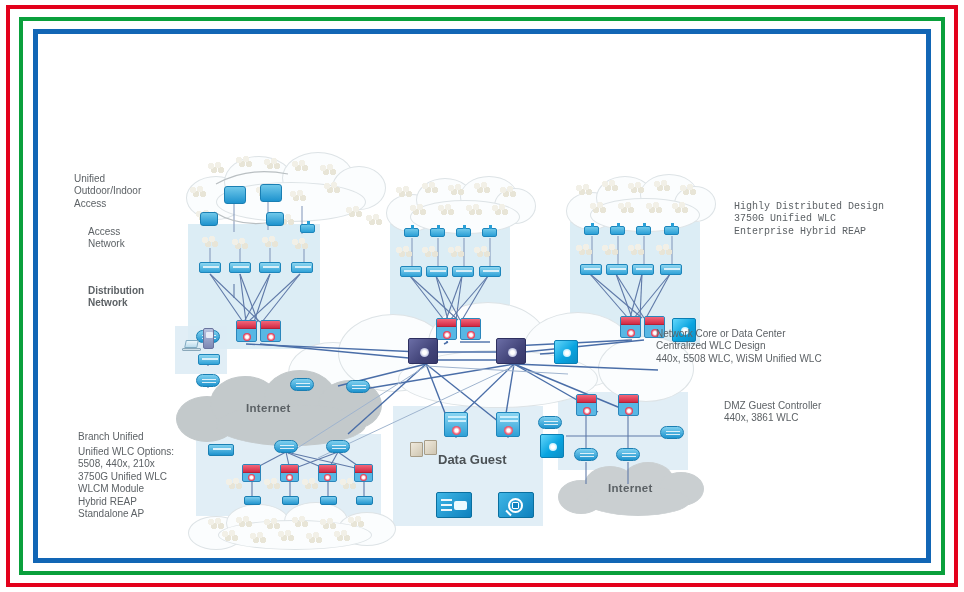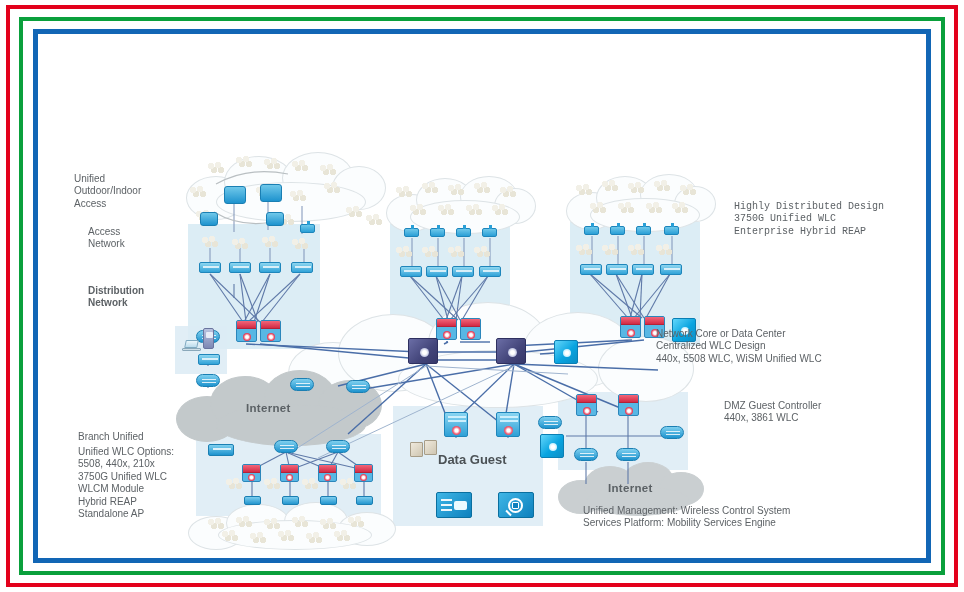--- a/index.html
+++ b/index.html
@@ -724,17 +724,15 @@
 Standalone AP</div>
 
     <div class="lbl" style="left:696px;top:167px;font-family:Liberation Mono, monospace;">Highly Distributed Design
 3750G Unified WLC
 Enterprise Hybrid REAP</div>
     <div class="lbl" style="left:618px;top:294px;">Network Core or Data Center
 Centralized WLC Design
 440x, 5508 WLC, WiSM Unified WLC</div>
     <div class="lbl" style="left:686px;top:366px;">DMZ Guest Controller
 440x, 3861 WLC</div>
-    <div class="lbl" style="left:545px;top:471px;">Unified Management: Wireless Control System
-Services Platform: Mobility Services Engine</div>
 
   </div>
 </div>
 
 </body></html>

